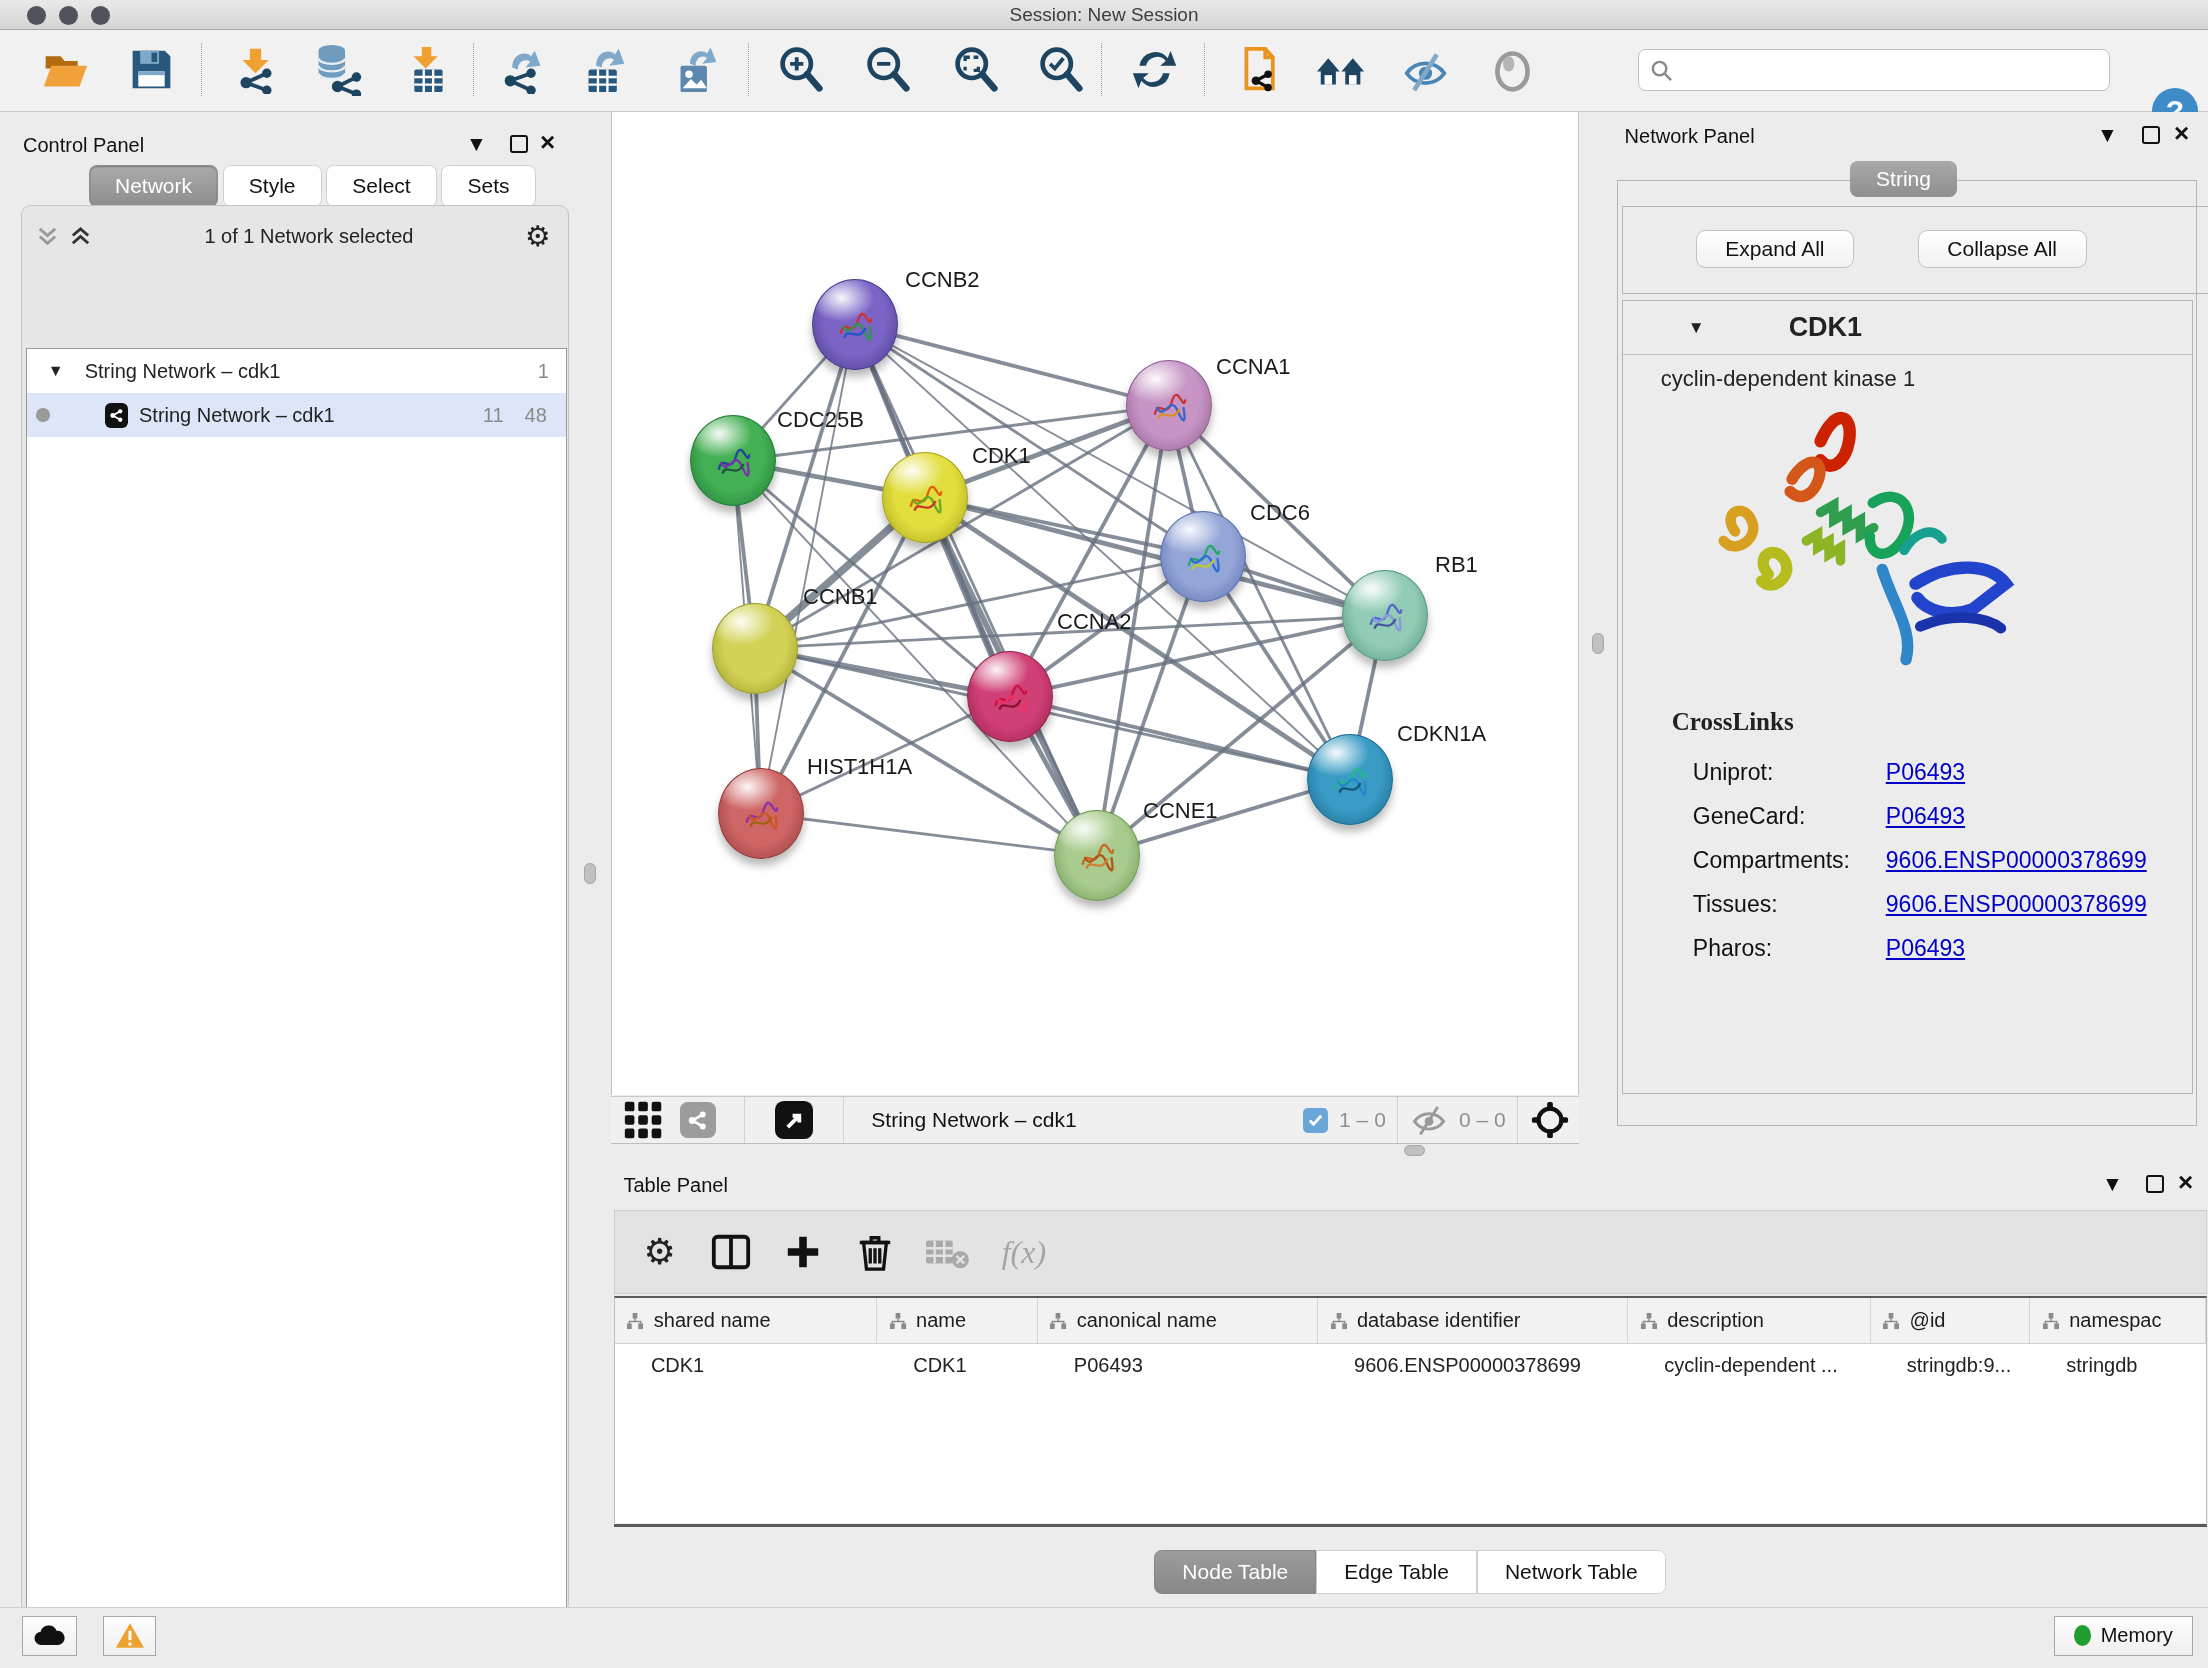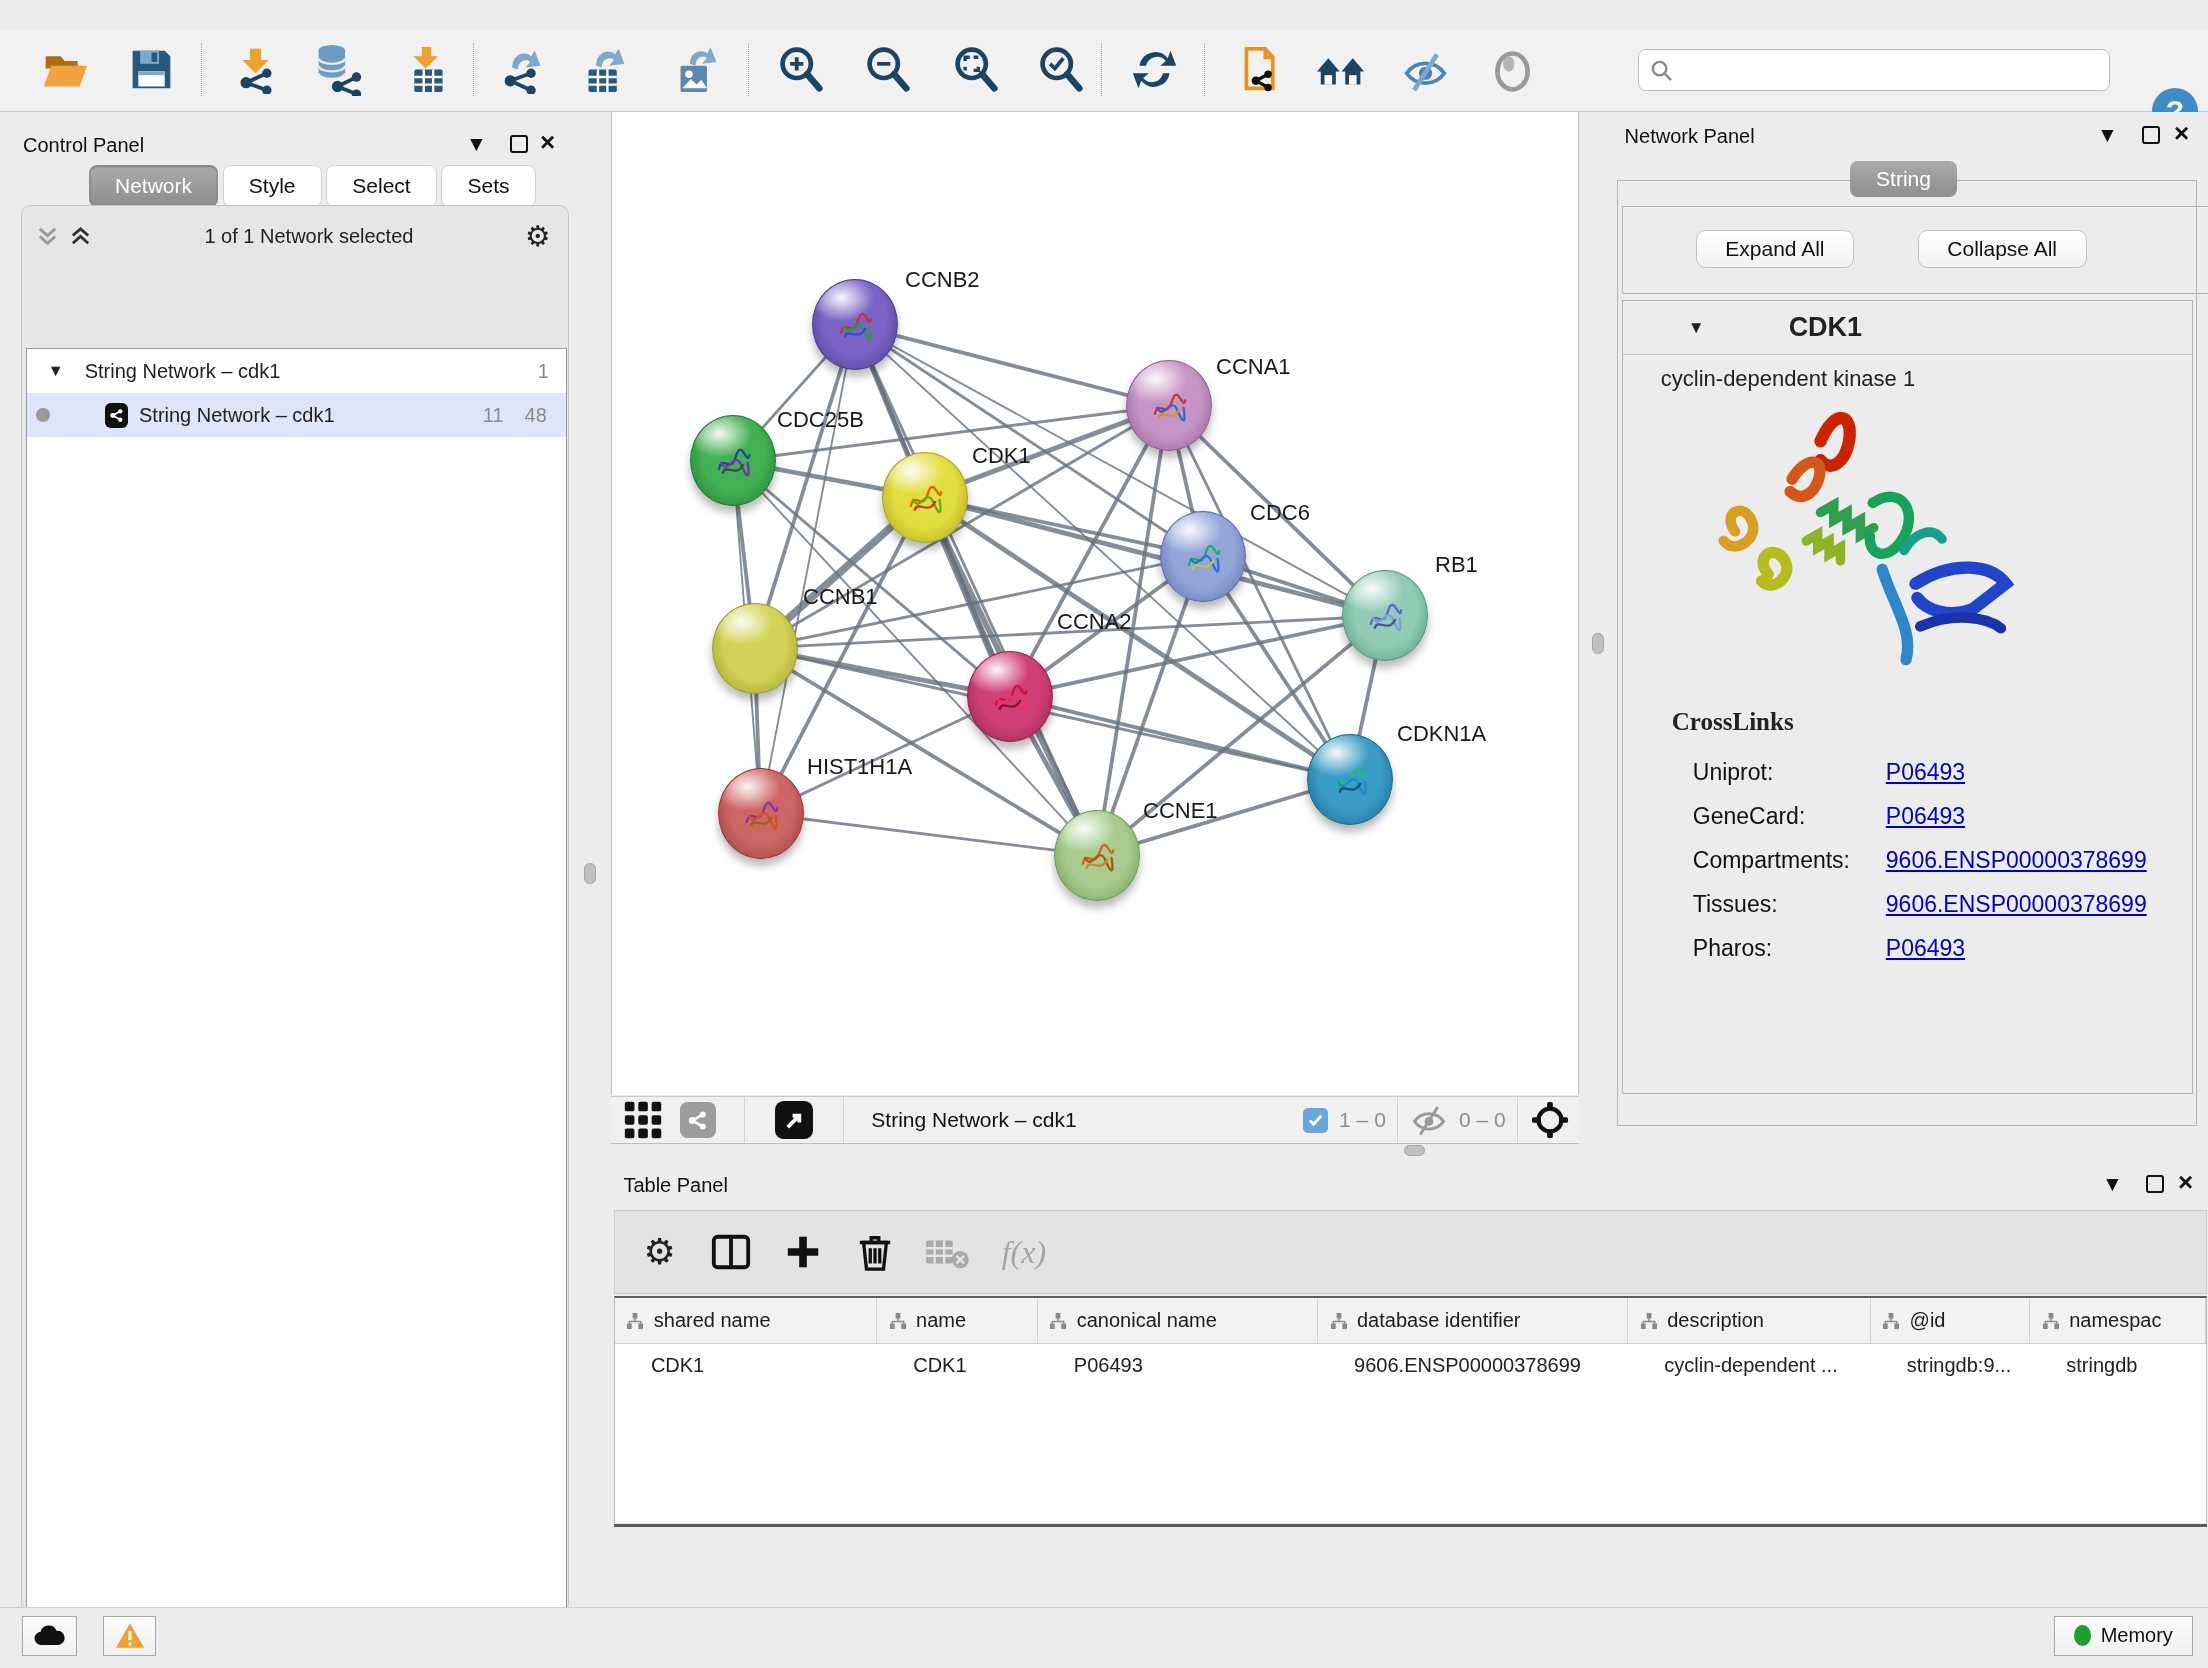--- a/index.html
+++ b/index.html
@@ -111,20 +111,26 @@
   .sb-btn{top:7.6px;height:40px;background:linear-gradient(#fdfdfd,#efefef);border:1px solid #a8a8a8;
     display:flex;align-items:center;justify-content:center;}
   #memory-btn{left:2054px;width:139px;gap:9.5px;font-size:20px;color:#111;}
   #mem-dot{width:17px;height:21px;border-radius:50%;background:#1f9d2f;}
 </style>
 </head>
 <body>
 
 <div id="app">
 
+  <div id="titlebar" class="abs">
+    <div class="tlight abs" style="left:27px"></div>
+    <div class="tlight abs" style="left:59px"></div>
+    <div class="tlight abs" style="left:91px"></div>
+    <div id="win-title" class="abs">Session: New Session</div>
+  </div>
 
   <div id="toolbar" class="abs">
     <div class="tb-icon abs" style="left:38px">
       <svg width="49" height="49" viewBox="0 0 52 52">
           <path d="M6 12 h16 l4 5 h14 v8 H6z" fill="#b36b12"></path>
           <path d="M4 44 L12 22 h38 L42 44z" fill="#f2a23c"></path>
         </svg>
     </div>
     <div class="tb-icon abs" style="left:125px">
       <svg width="49" height="49" viewBox="0 0 52 52">
@@ -684,20 +690,25 @@
           <div class="td" style="width: 243px;">cyclin-dependent ...</div>
           <div class="td" style="width: 160px;">stringdb:9...</div>
           <div class="td" style="width: 176px;">stringdb</div>
         </div>
       <div id="tp-scroll" class="abs">
         <div id="tp-thumb" class="abs"></div>
       </div>
     </div>
     <div id="tp-bottom" class="abs"></div>
 
+    <div id="tp-tabs" class="abs">
+        <div class="tp-tab sel">Node Table</div>
+        <div class="tp-tab">Edge Table</div>
+        <div class="tp-tab">Network Table</div>
+      </div>
   </div>
 
   <div id="statusbar" class="abs">
     <div class="sb-btn abs" style="left:22px;width:55px">
       <svg width="32" height="23" viewBox="0 0 34 24">
           <path d="M8 22 a7 7 0 0 1 -1 -14 a9 9 0 0 1 17 -1 a6.5 6.5 0 0 1 2 15z" fill="#111"></path>
         </svg>
     </div>
     <div class="sb-btn abs" style="left:103px;width:53px">
       <svg width="30" height="27" viewBox="0 0 32 28">

